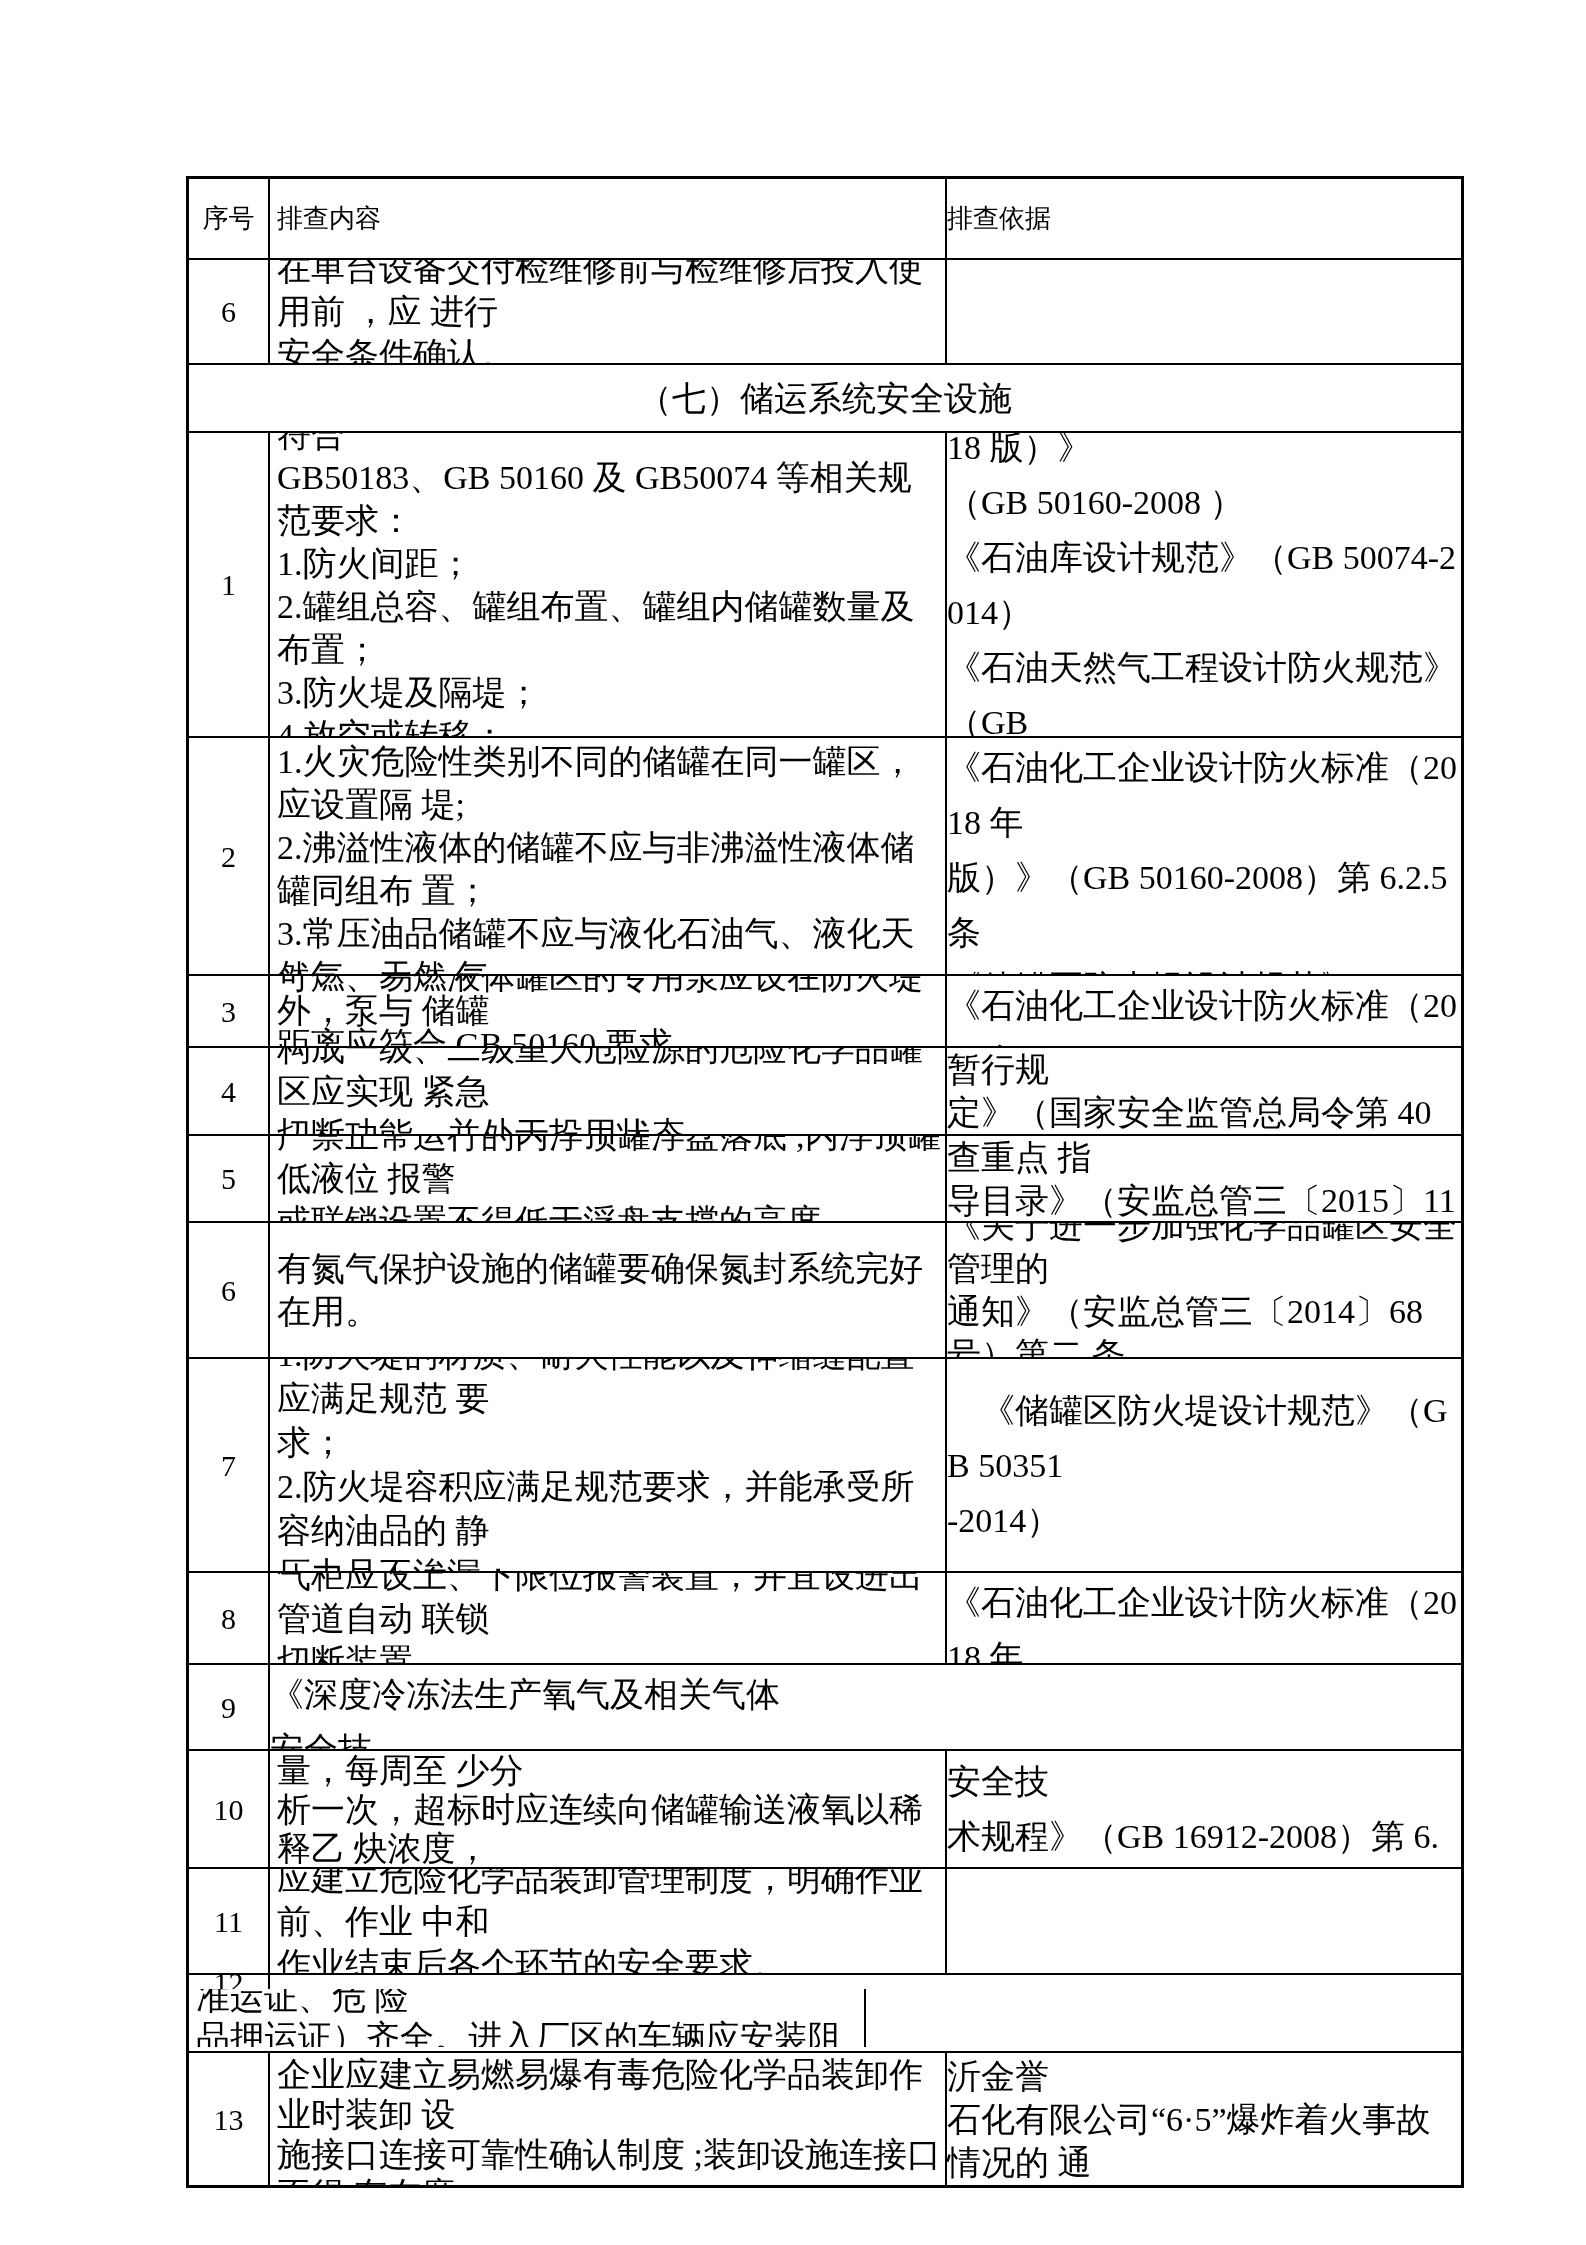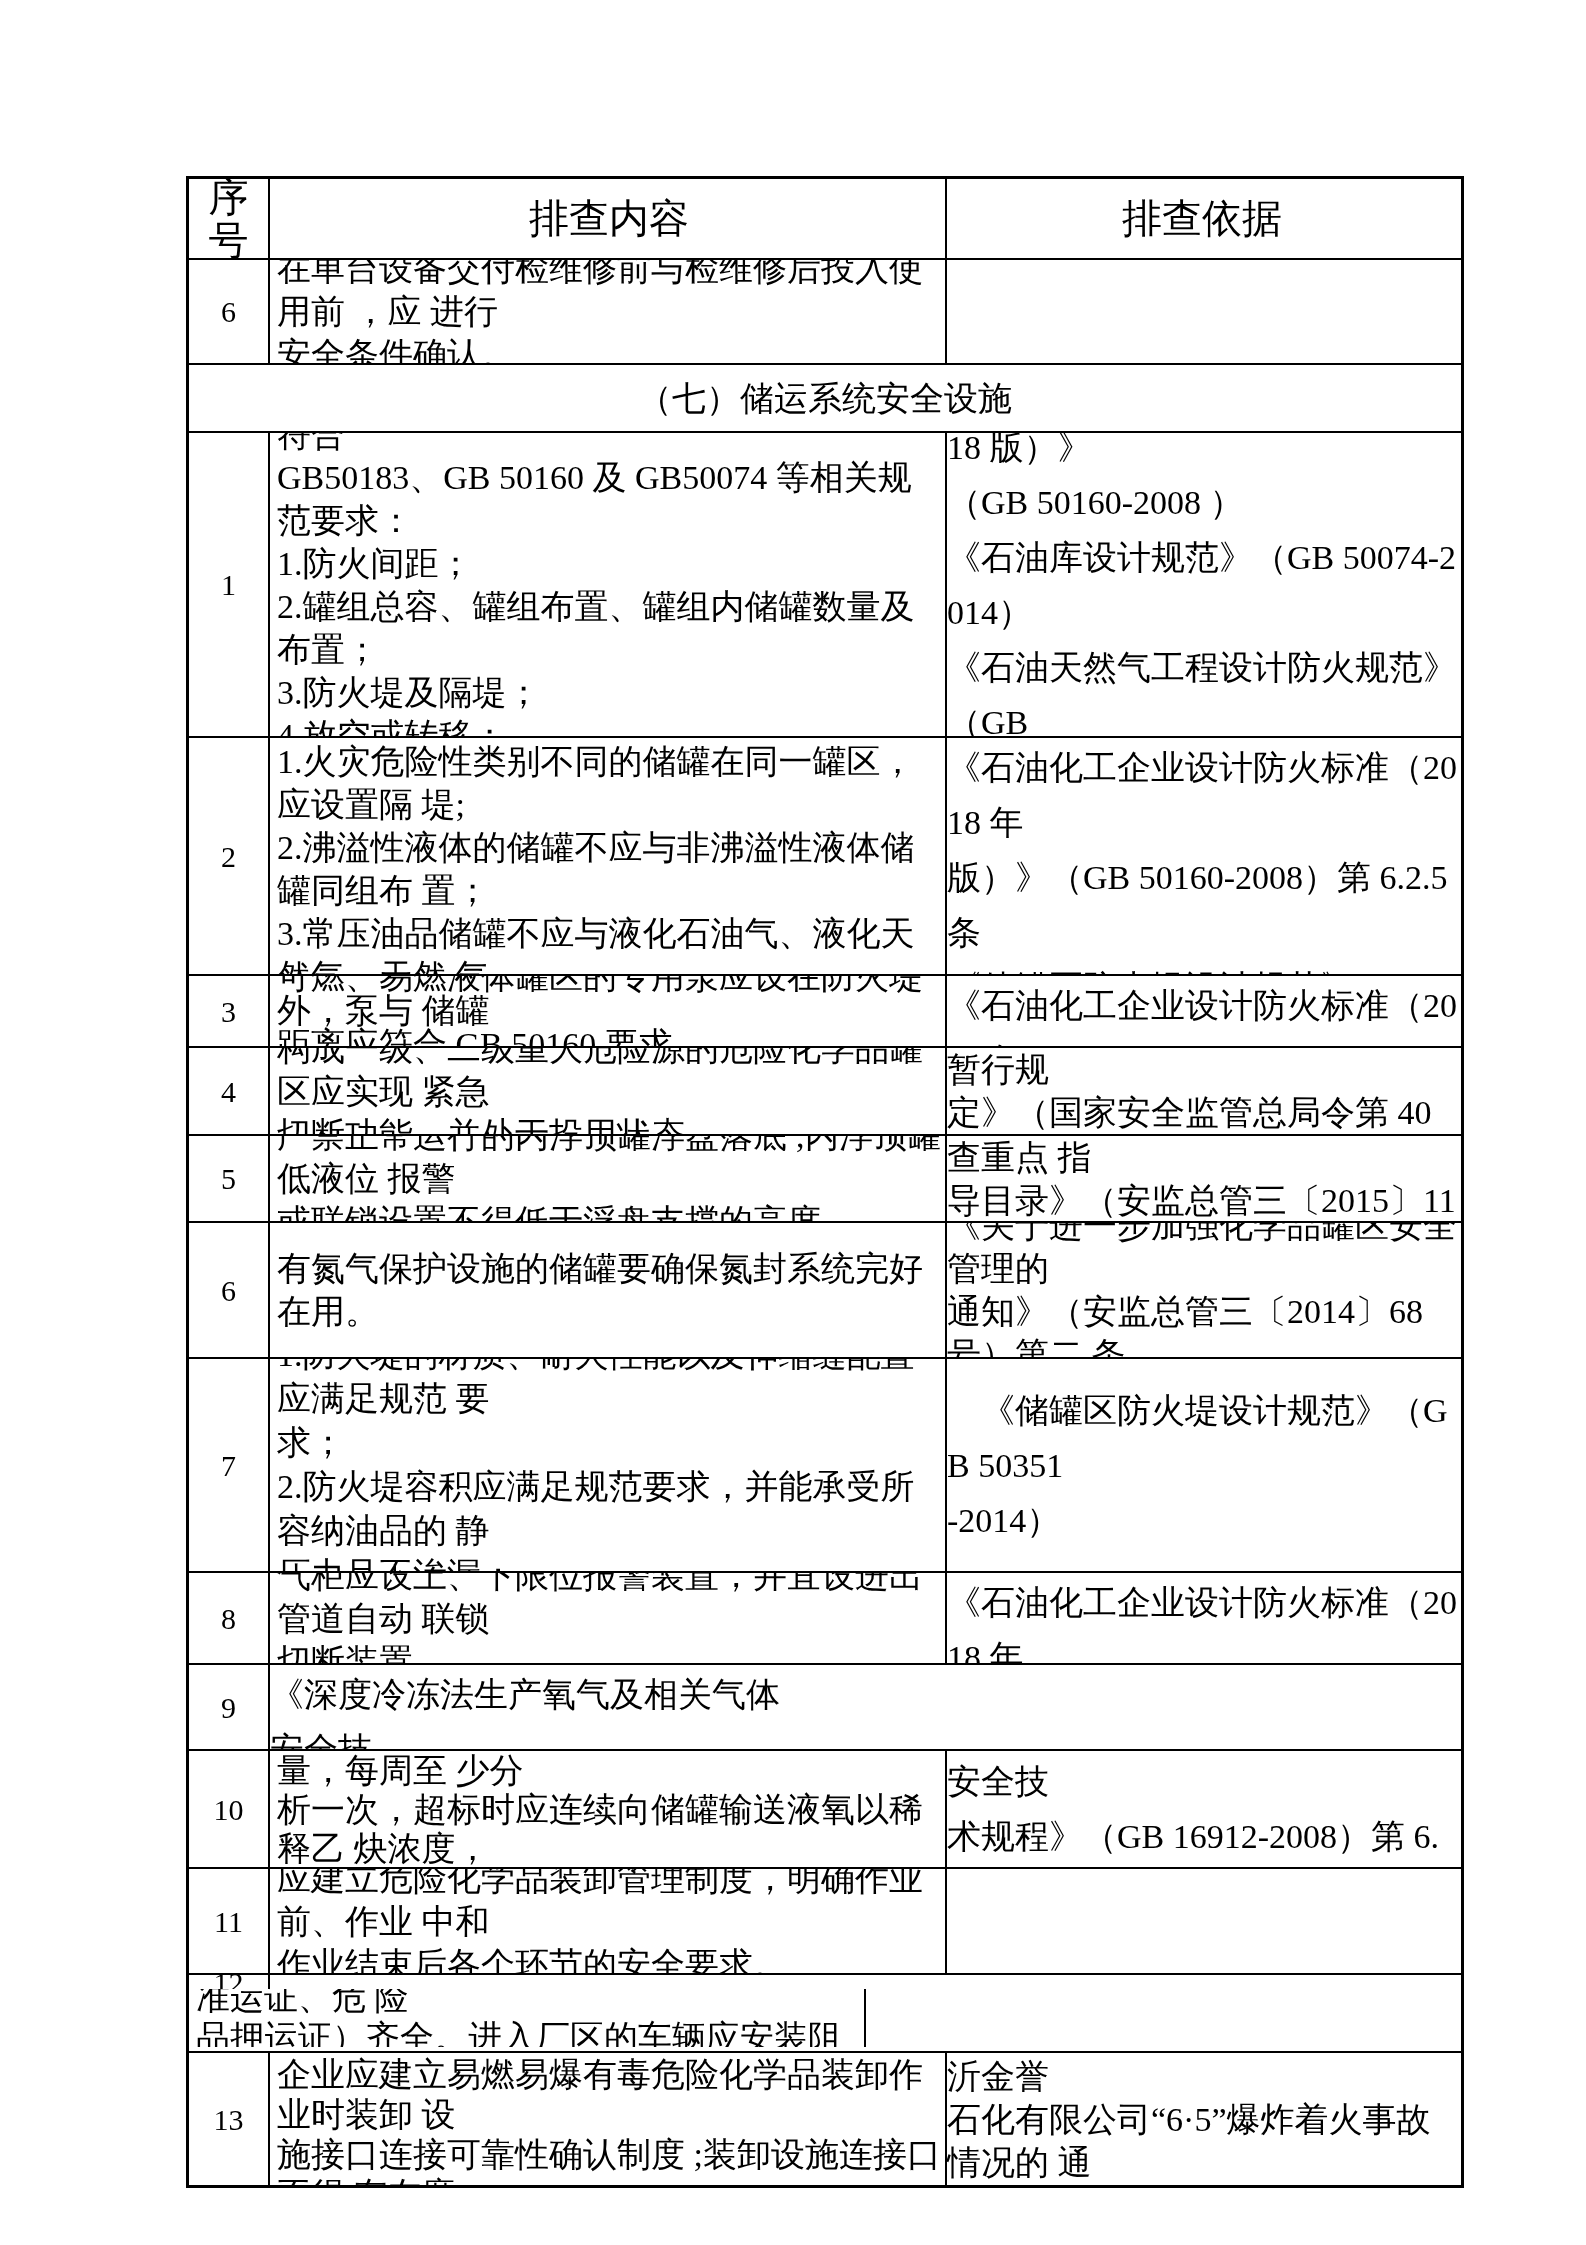--- a/index.html
+++ b/index.html
@@ -26,21 +26,21 @@
   .cell .txt{white-space:pre-wrap;word-break:break-all;}
   .c-no{
     width:81px;border-right:2px solid #000;
     align-items:center;text-align:center;font-size:30px;
   }
   .c-content{width:677px;border-right:2px solid #000;padding:2px 4px 2px 7px;}
   .c-basis{width:514px;padding:2px 4px 2px 0;}
   .c-section{width:1272px;align-items:center;text-align:center;}
   
   .r-head{height:81px;}
-  .r-head .cell{justify-content:center;text-align:center;font-size:40px;}
+  .r-head .cell{justify-content:center;text-align:left;font-size:26px;}
   
   .r0{height:105px;}
   .r1{height:68px;}
   .r2{height:305px;}
   .r3{height:238px;}
   .r4{height:72px;}
   .r5{height:88px;}
   .r6{height:87px;}
   .r7{height:136px;}
   .r8{height:214px;}

